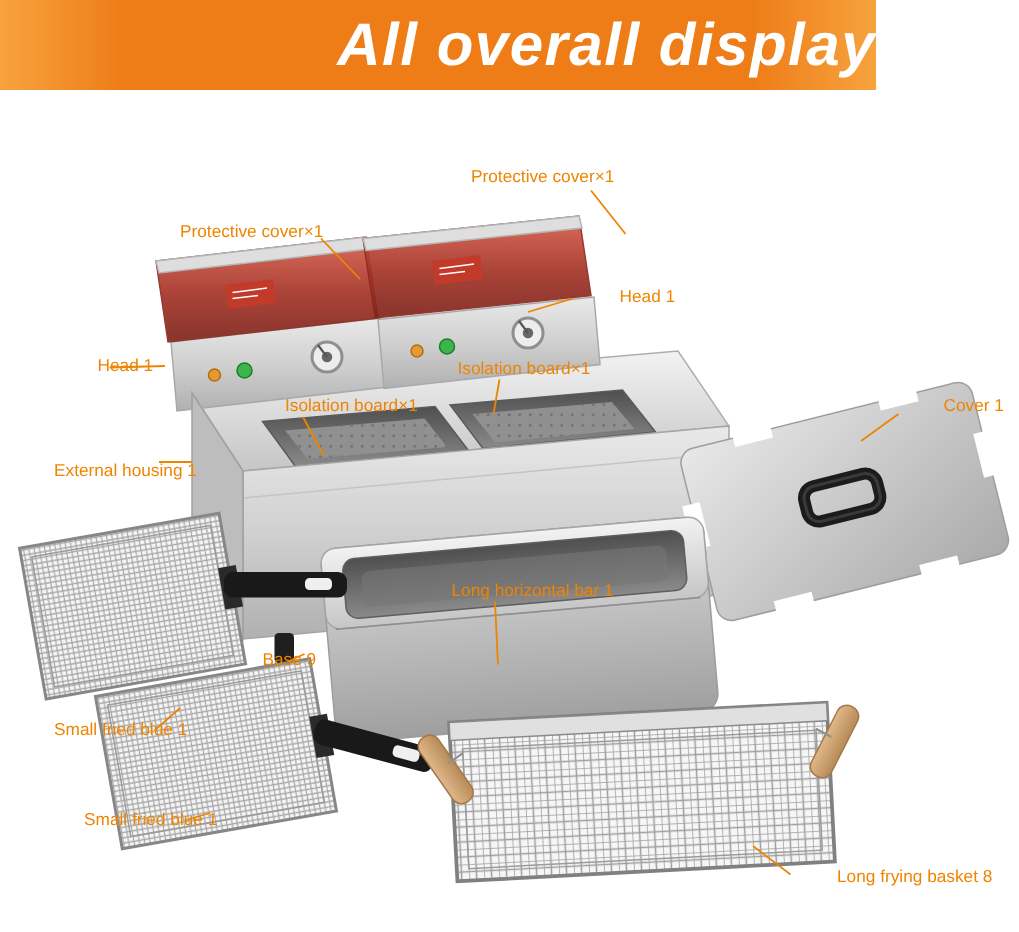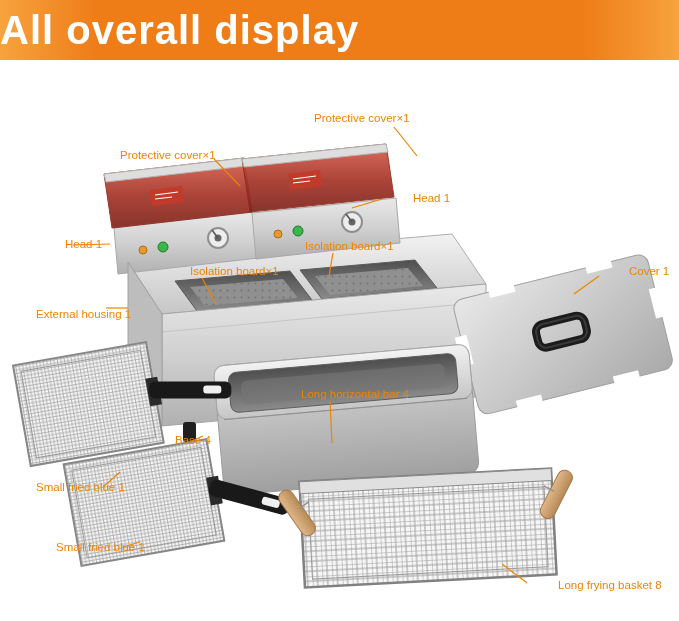--- a/index.html
+++ b/index.html
@@ -1,26 +1,27 @@
 <!DOCTYPE html>
 <html style="--accent: #EE8400; --banner-start: #F7A33E; --banner-end: #EE7D18;"><head>
 <meta charset="utf-8">
 <style>
   *{margin:0;padding:0;box-sizing:border-box}
   html,body{background:#fff}
   body{font-family:"Liberation Sans",sans-serif}
   .page{position:relative;width:679px;height:621px;background:#fff;overflow:hidden}
   .banner{
-    position:absolute;left:0;top:0;width:679px;height:60px;
-    display:flex;align-items:center;justify-content:flex-start;
+    position:absolute;left:0;top:0;width:584px;height:60px;
+    display:flex;align-items:center;justify-content:flex-end;
     background:linear-gradient(90deg,
       var(--banner-start,#f7a33e) 0%,
       var(--banner-end,#ee7d18) 14%,
       var(--banner-end,#ee7d18) 86%,
       var(--banner-start,#f7a33e) 100%);
+    font-style:italic;
   }
   .banner h1{color:#fff;font-size:40px;font-weight:800;letter-spacing:1px}
   .scene{position:absolute;left:0;top:0;width:679px;height:621px}
   .scene-art{position:absolute;left:0;top:0;display:block}
   .lbl{
     position:absolute;font-size:11.5px;line-height:13px;
     color:var(--accent,#ee8400);white-space:nowrap;z-index:2;margin-left:28px;
   }
   .leader{stroke:var(--accent,#ee8400);stroke-width:1.2;fill:none}
 </style>
@@ -211,20 +212,20 @@
     </svg>
 
     <div class="lbl" style="left:286px;top:112px">Protective cover×1</div>
     <div class="lbl" style="left:92px;top:149px">Protective cover×1</div>
     <div class="lbl" style="left:385px;top:192px">Head 1</div>
     <div class="lbl" style="left:37px;top:238px">Head 1</div>
     <div class="lbl" style="left:277px;top:240px">Isolation board×1</div>
     <div class="lbl" style="left:162px;top:265px">Isolation board×1</div>
     <div class="lbl" style="left:8px;top:308px">External housing 1</div>
     <div class="lbl" style="left:601px;top:265px">Cover 1</div>
-    <div class="lbl" style="left:273px;top:388px">Long horizontal bar 4</div>
-    <div class="lbl" style="left:147px;top:434px">Base 4</div>
+    <div class="lbl" style="left:273px;top:388px">Long horizontal bar 1</div>
+    <div class="lbl" style="left:147px;top:434px">Base 9</div>
     <div class="lbl" style="left:8px;top:481px">Small fried blue 1</div>
     <div class="lbl" style="left:28px;top:541px">Small fried blue 1</div>
     <div class="lbl" style="left:530px;top:579px">Long frying basket 8</div>
 
   </div>
 </div>
 
 </body></html>

